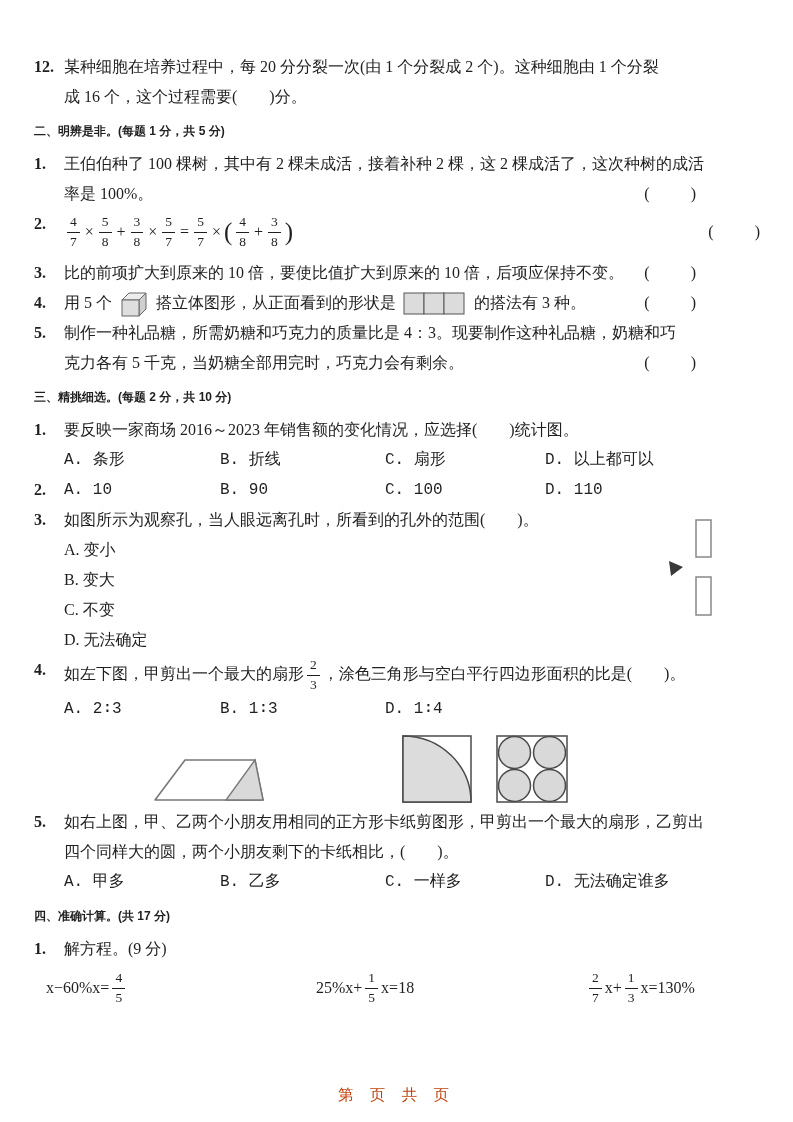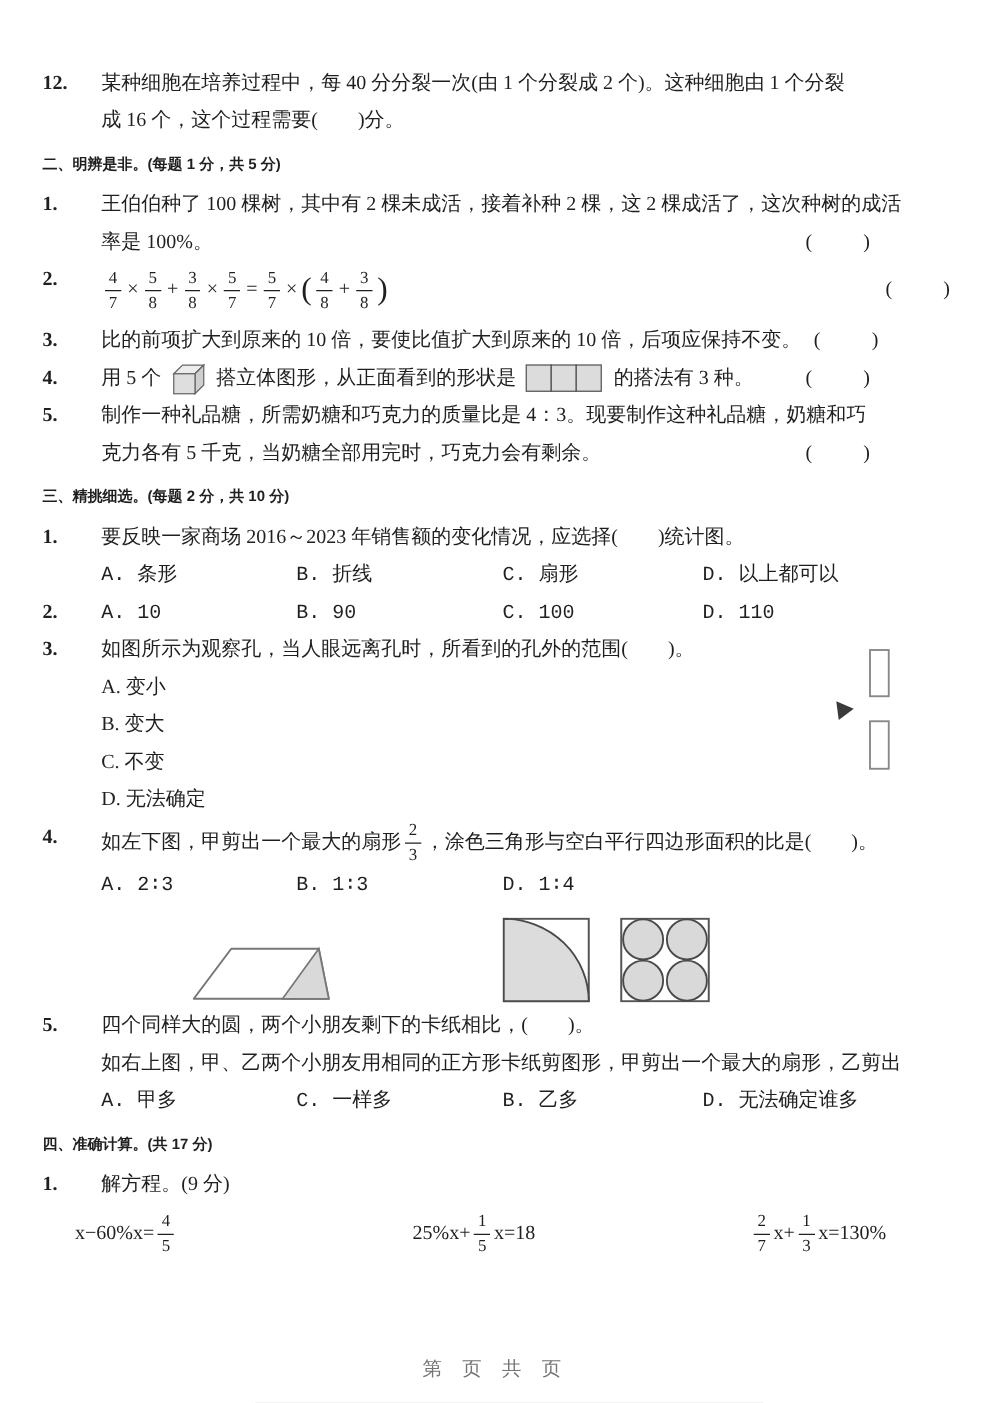--- a/index.html
+++ b/index.html
@@ -8,21 +8,21 @@
     position:relative;
     width:793px; height:1122px;
     margin:0 auto;
     background:var(--paper,#ffffff);
     font-family:"Liberation Serif","DejaVu Serif",serif;
     color:var(--ink,#1f1f1f);
     font-size:16px;
     padding:52px 30px 0 34px;
     overflow:hidden;
   }
-  .item { display:flex; align-items:flex-start;gap:17px; }
+  .item { display:flex; align-items:flex-start; }
   .qnum { width:30px; flex:none; font-weight:bold; line-height:30px; }
   .qbody { flex:1; min-width:0; }
   .line { line-height:30px; white-space:nowrap; }
   .flexline { display:flex; justify-content:space-between; align-items:baseline; padding-right:64px; }
   .ans { flex:none; margin-left:10px; letter-spacing:3px; }
   .sec-header {
     font-weight:bold; font-size:12px; line-height:33px;
     font-family:"Liberation Sans","DejaVu Sans",sans-serif;
     margin:3px 0 1px;
   }
@@ -31,21 +31,21 @@
 
   
   .math { display:inline-flex; align-items:center; }
   .eqline { align-items:center; padding:5px 0 7px; }
   .frac { display:inline-flex; flex-direction:column; text-align:center;
           font-size:13.5px; line-height:1.25; vertical-align:middle; margin:0 3px; }
   .frac .fd { border-top:1.2px solid var(--ink,#222); padding:1px 3px 0; }
   .frac .fn { padding:0 3px 1px; }
   .op { margin:0 2px; }
   .bigp { font-size:25px; font-weight:400; margin:0 1px; }
-  .calc-row { display:flex; margin-left:26px; padding:6px 0 4px; }
+  .calc-row { display:flex; margin-left:12px; padding:6px 0 4px; }
   .calc-cell1 { width:270px; } .calc-cell2 { width:270px; }
 
   
   .icon-inline { vertical-align:middle; margin:0 7px; }
   .face-top  { fill:#ececec; stroke:var(--shape_stroke,#666); }
   .face-side { fill:#cfcfcf; stroke:var(--shape_stroke,#666); }
   .face-front{ fill:#dedede; stroke:var(--shape_stroke,#666); }
   .sq   { fill:#dcdcdc; stroke:#555; }
   .wall { fill:#fff; stroke:#888; stroke-width:1.5; }
   .eye  { fill:#3a3a3a; }
@@ -56,32 +56,32 @@
   .circ    { fill:var(--shape_fill,#d9d9d9); stroke:#4a4a4a; stroke-width:1.5; }
   .peephole { position:absolute; right:50px; top:14px; }
   .rel { position:relative; }
   .figures-row { display:flex; align-items:flex-end; margin:7px 0 4px 118px; height:72px; }
   .fig-trap { margin-right:128px; }
   .fig-quarter { margin-right:24px; }
 
   .footer {
     position:absolute; left:0; right:0; bottom:16px;
     text-align:center; font-size:15.5px; letter-spacing:6px;
-    font-family:"Liberation Sans","DejaVu Sans",sans-serif; color:#737373;
+    font-family:"Liberation Sans","DejaVu Sans",sans-serif; color:#c2410c;
   }
 </style>
 </head>
 <body>
 
 <div class="page">
 
   <div class="item">
     <span class="qnum">12.</span>
     <div class="qbody">
-      <div class="line">某种细胞在培养过程中，每 40 分分裂一次(由 1 个分裂成 2 个)。这种细胞由 1 个分裂</div>
+      <div class="line">某种细胞在培养过程中，每 20 分分裂一次(由 1 个分裂成 2 个)。这种细胞由 1 个分裂</div>
       <div class="line">成 16 个，这个过程需要(　　)分。</div>
     </div>
   </div>
 
   <div class="sec-header">二、明辨是非。(每题 1 分，共 5 分)</div>
 
   <div class="item">
     <span class="qnum">1.</span>
     <div class="qbody">
       <div class="line">王伯伯种了 100 棵树，其中有 2 棵未成活，接着补种 2 棵，这 2 棵成活了，这次种树的成活</div>
@@ -254,26 +254,26 @@
       <circle class="circ" cx="18.5" cy="17.5" r="16"></circle>
       <circle class="circ" cx="53.5" cy="17.5" r="16"></circle>
       <circle class="circ" cx="18.5" cy="50.5" r="16"></circle>
       <circle class="circ" cx="53.5" cy="50.5" r="16"></circle>
     </svg>
   </div>
 
   <div class="item">
     <span class="qnum">5.</span>
     <div class="qbody">
+      <div class="line">如右上图，甲、乙两个小朋友用相同的正方形卡纸剪图形，甲剪出一个最大的扇形，乙剪出</div>
       <div class="line">四个同样大的圆，两个小朋友剩下的卡纸相比，(　　)。</div>
-      <div class="line">如右上图，甲、乙两个小朋友用相同的正方形卡纸剪图形，甲剪出一个最大的扇形，乙剪出</div>
       <div class="opts">
         <span>A. 甲多</span>
+        <span>B. 乙多</span>
         <span>C. 一样多</span>
-        <span>B. 乙多</span>
         <span>D. 无法确定谁多</span>
       </div>
     </div>
   </div>
 
   <div class="sec-header">四、准确计算。(共 17 分)</div>
 
   <div class="item">
     <span class="qnum">1.</span>
     <div class="qbody">

